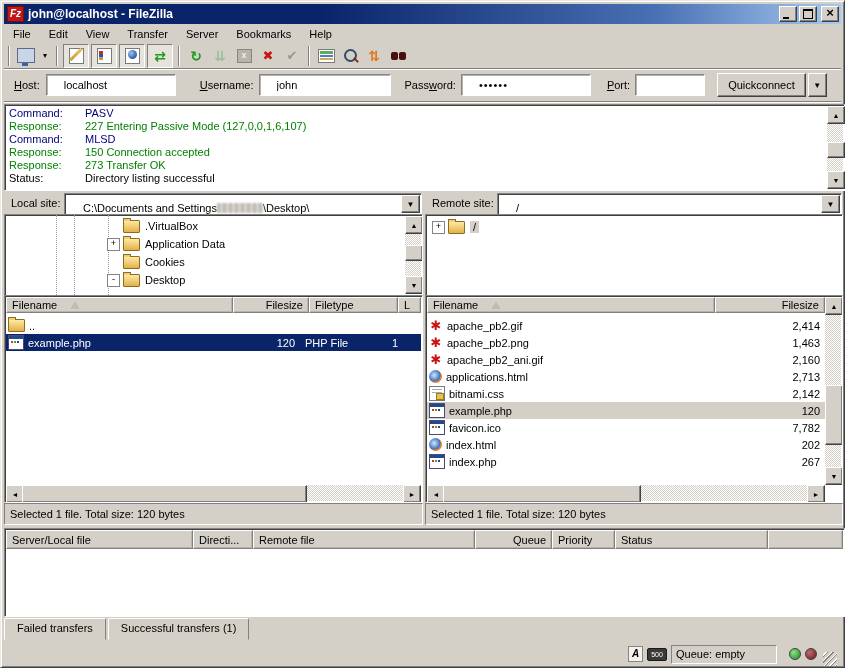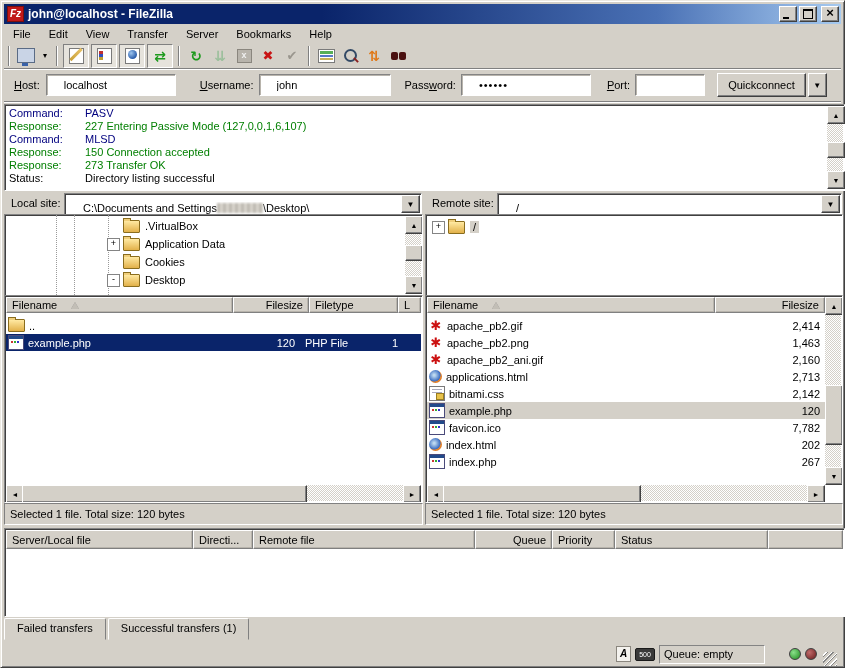--- a/index.html
+++ b/index.html
@@ -170,21 +170,21 @@
   
   .statusbar{position:absolute;left:3px;right:3px;top:641px;height:24px;display:flex;
     align-items:center;justify-content:flex-end;padding-right:4px;}
   .sb-icon{margin-right:4px;flex:0 0 auto;}
   .ic-dtype{width:13px;height:14px;background:#f4f2ee;border:1px solid #8a867e;
     font-size:10px;font-weight:bold;line-height:13px;text-align:center;font-style:italic;}
   .ic-dtype::first-letter{}
   .ic-speed{width:18px;height:11px;background:#3a3a3a;border:1px solid #1a1a1a;border-radius:2px;
     color:#fff;font-size:7px;line-height:11px;text-align:center;letter-spacing:0;}
   .queue-ind{width:96px;height:17px;border:1px solid;border-color:#848484 #fff #fff #848484;
-    display:flex;align-items:center;padding:0 4px;margin-right:24px;background:#D4D0C8;}
+    display:flex;align-items:center;padding:0 4px;margin-right:12px;background:#D4D0C8;}
   .led{width:10px;height:10px;border-radius:50%;margin-right:4px;flex:0 0 auto;border:1px solid #404040;}
   .led.green{background:radial-gradient(circle at 35% 35%,#8ae08a,#1d8a1d);}
   .led.red{background:radial-gradient(circle at 35% 35%,#c06a6a,#6a1d1d);}
   .grip{width:14px;height:14px;margin-left:2px;align-self:flex-end;
     background:repeating-linear-gradient(135deg,transparent 0 2px,#fff 2px 3px,#848484 3px 4px);}
 </style>
 </head>
 <body>
 
 <div class="window">

